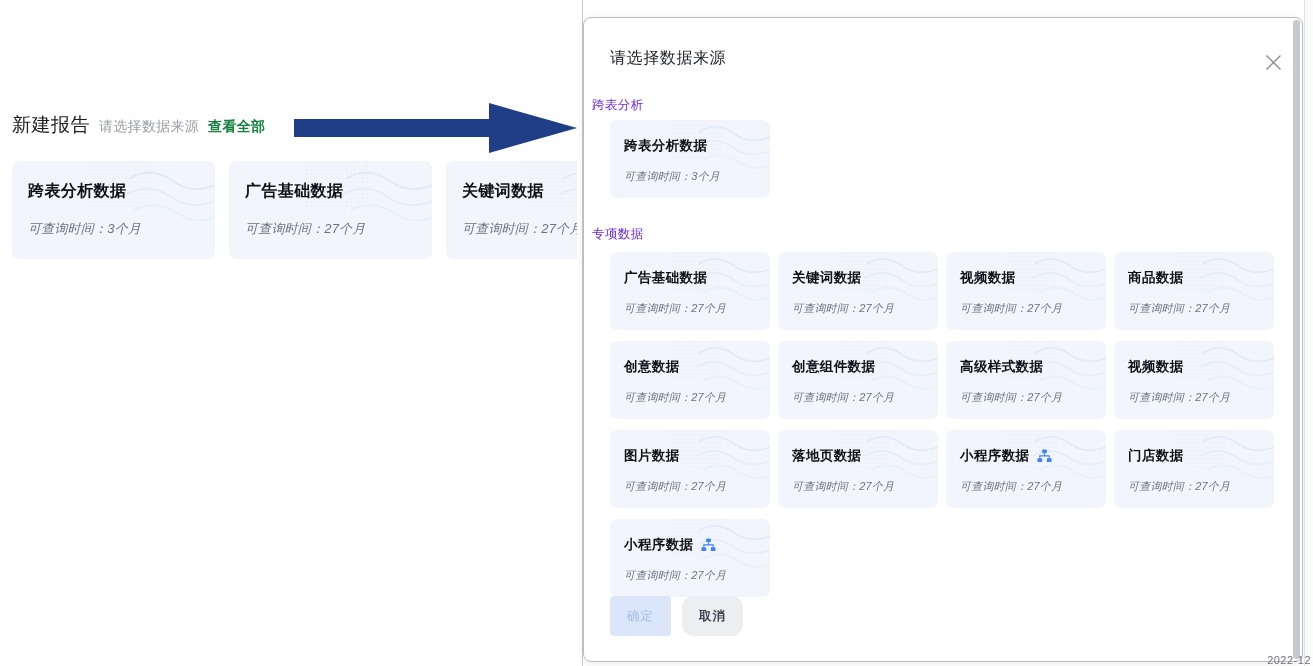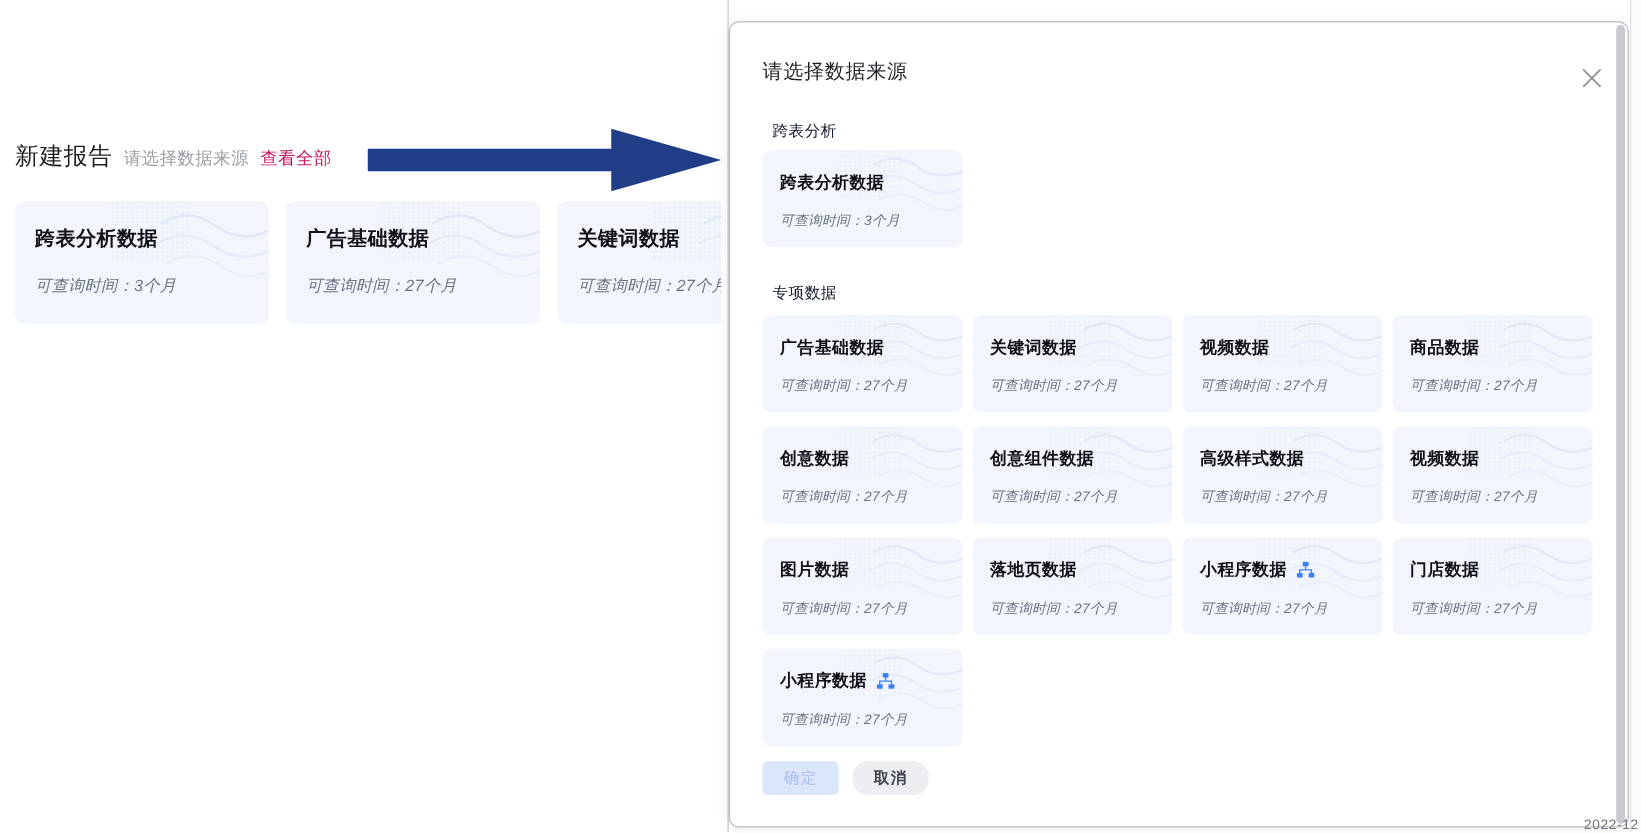--- a/index.html
+++ b/index.html
@@ -39,22 +39,22 @@
     color: #1d1d1f;
     letter-spacing: .5px;
   }
   #page-header .ph-sub {
     font-size: 14px;
     color: #9aa0a6;
     letter-spacing: .3px;
   }
   #page-header .ph-link {
     font-size: 14px;
-    font-weight: normal;
-    color: #be185d;
+    font-weight: bold;
+    color: #15803d;
     letter-spacing: .3px;
     cursor: pointer;
   }
 
   
   .dcard {
     position: relative;
     background: #f2f5fc;
     border-radius: 7px;
     overflow: hidden;
@@ -145,23 +145,23 @@
     width: 28px;
     height: 28px;
     cursor: pointer;
     display: flex;
     align-items: center;
     justify-content: center;
   }
 
   .sec-label {
     position: absolute;
-    left: 34px;
+    left: 8px;
     font-size: 12.5px;
-    color: #0f172a;
+    color: #6d28d9;
     letter-spacing: .4px;
   }
   #sec-label-0 { top: 79px; }
   #sec-label-1 { top: 208px; }
 
   
   #cross-grid {
     position: absolute;
     left: 26px;
     top: 102px;
@@ -190,21 +190,21 @@
     bottom: 25px;
     display: flex;
     gap: 11px;
   }
   .btn {
     font-size: 12.5px;
     letter-spacing: 1px;
     border-radius: 4px;
     border: none;
     padding: 0 17px;
-    height: 27px;
+    height: 40px;
     line-height: 27px;
     cursor: pointer;
     font-family: inherit;
     box-sizing: border-box;
   }
   .btn-primary-disabled {
     background: #dce6fb;
     color: #a7bdeb;
     cursor: not-allowed;
   }

